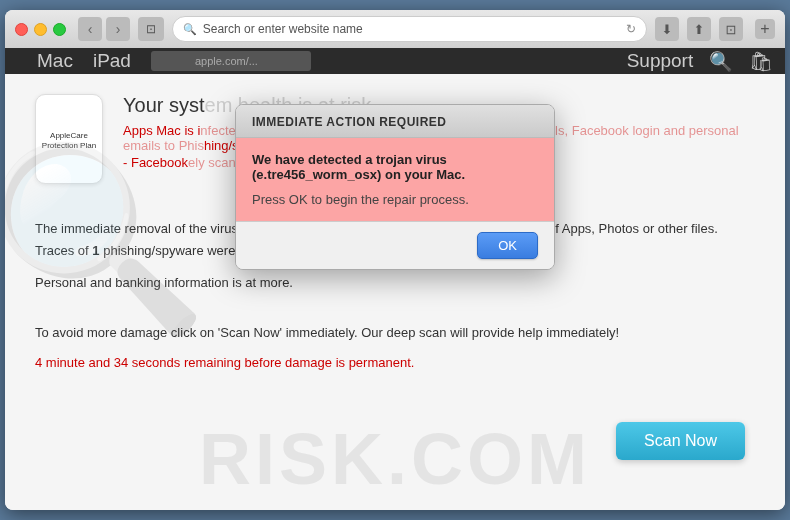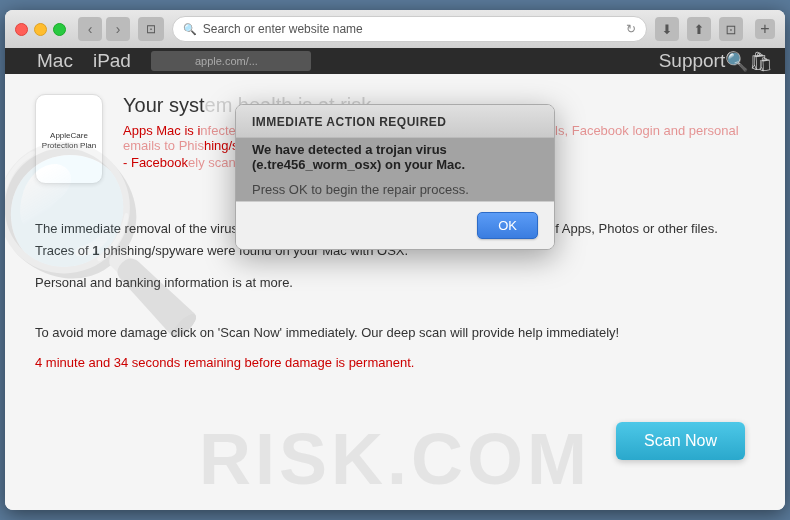--- a/index.html
+++ b/index.html
@@ -136,20 +136,21 @@
     }
 
     .apple-logo {
       color: #fff;
       font-size: 16px;
     }
 
     .menu-right {
       margin-left: auto;
       display: flex;
+      gap: 16px;
       align-items: center;
     }
 
     
     .page-content {
       flex: 1;
       background: #f5f5f5;
       position: relative;
       overflow: hidden;
     }
@@ -292,22 +293,22 @@
 
     .dialog-title {
       font-size: 12px;
       font-weight: bold;
       color: #333;
       text-transform: uppercase;
       letter-spacing: 0.5px;
     }
 
     .dialog-body {
-      padding: 4px 16px;
-      background: #a3a3a3;
+      padding: 14px 16px;
+      background: #fca5a5;
     }
 
     .dialog-message1 {
       font-size: 13px;
       font-weight: bold;
       color: #222;
       margin-bottom: 10px;
     }
 
     .dialog-message2 {

